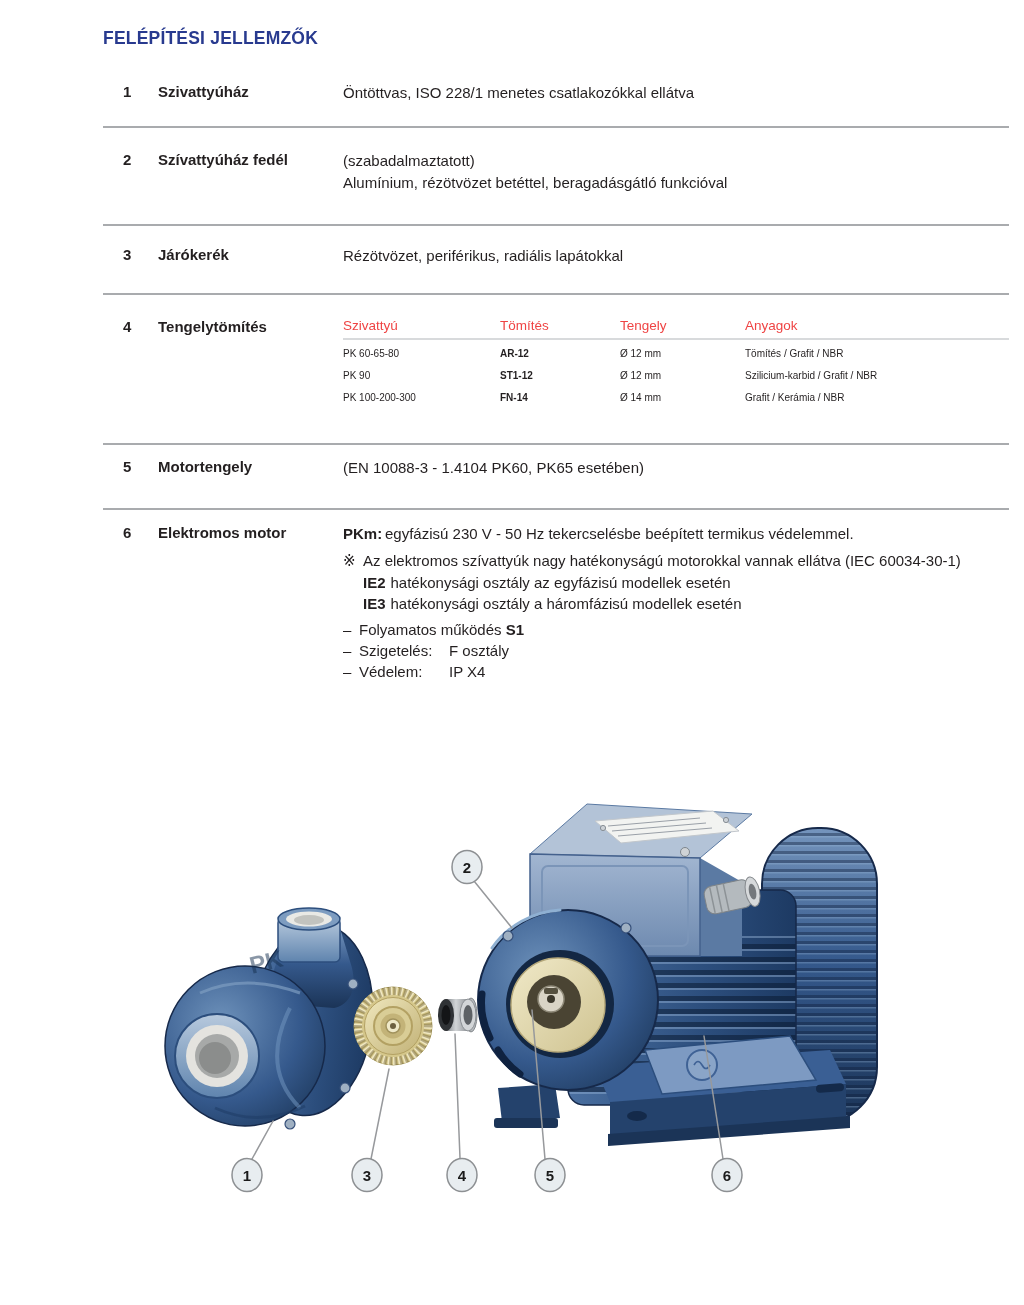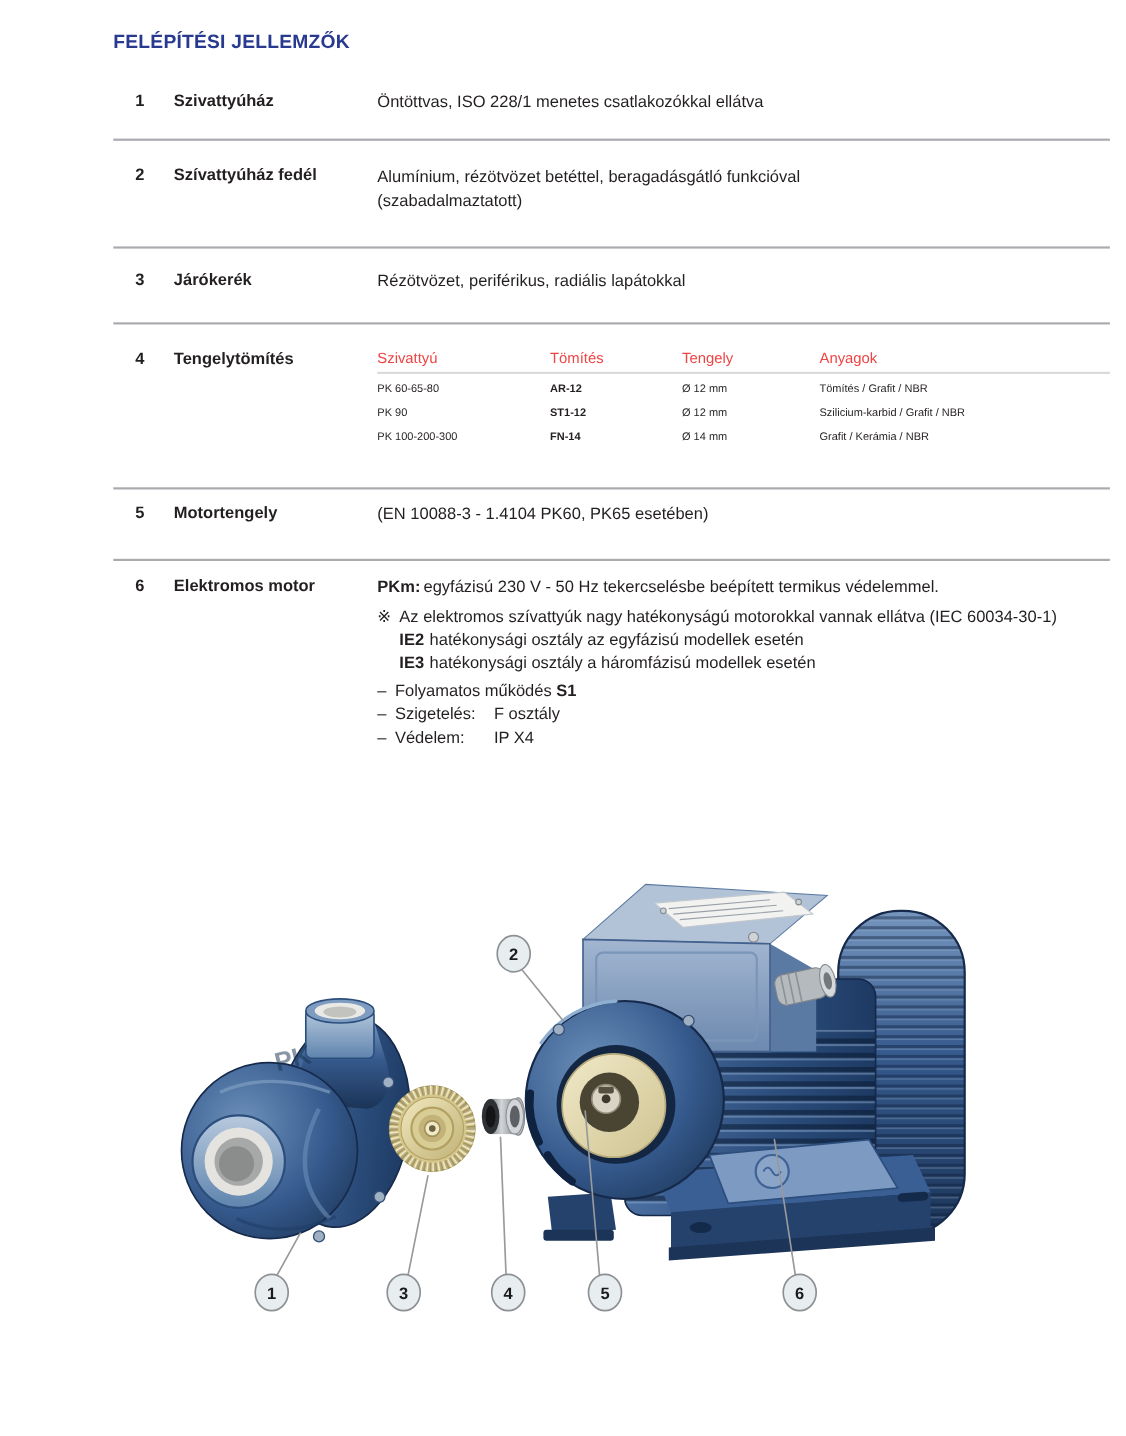--- a/index.html
+++ b/index.html
@@ -60,22 +60,22 @@
       <div class="num">1</div>
       <div class="label">Szivattyúház</div>
       <div class="desc">Öntöttvas, ISO 228/1 menetes csatlakozókkal ellátva</div>
     </div>
     <div class="divider d1"></div>
 
     <div class="spec m2">
       <div class="num">2</div>
       <div class="label">Szívattyúház fedél</div>
       <div class="desc">
+        <div>(szabadalmaztatott)</div>
         <div>Alumínium, rézötvözet betéttel, beragadásgátló funkcióval</div>
-        <div>(szabadalmaztatott)</div>
       </div>
     </div>
     <div class="divider d2"></div>
 
     <div class="spec m3">
       <div class="num">3</div>
       <div class="label">Járókerék</div>
       <div class="desc">Rézötvözet, periférikus, radiális lapátokkal</div>
     </div>
     <div class="divider d3"></div>

